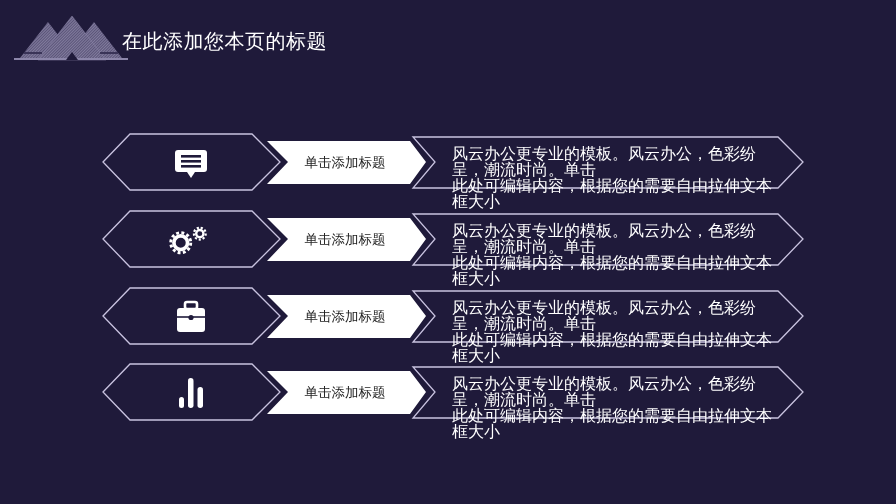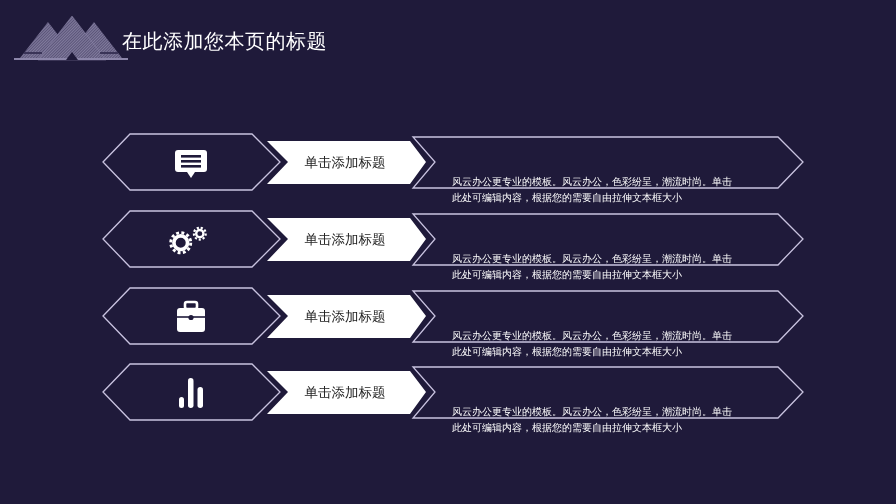--- a/index.html
+++ b/index.html
@@ -15,21 +15,21 @@
     font-family: "DejaVu Serif", "Liberation Serif", serif;
     font-size: 20px; color: #ffffff; letter-spacing: 0.5px; line-height: 26px;
   }
   .shapes { position: absolute; left: 0; top: 0; width: 896px; height: 504px; }
   .row-title {
     position: absolute; width: 140px; text-align: center;
     font-size: 13.5px; font-weight: normal; color: #222222; line-height: 18px;
   }
   .row-desc {
     position: absolute; width: 326px;
-    font-size: 10px; color: #ffffff; line-height: 16px; margin-top: 28px;
+    font-size: 16px; color: #ffffff; line-height: 16px;
   }
   .row-icon { position: absolute; width: 40px; height: 36px; }
 </style>
 </head>
 <body>
 
 <svg class="logo" viewBox="0 0 122 50">
   <defs>
     <pattern id="hatch" width="2" height="2" patternUnits="userSpaceOnUse" patternTransform="rotate(45)">
       <rect width="2" height="2" fill="#5a5478"></rect>

